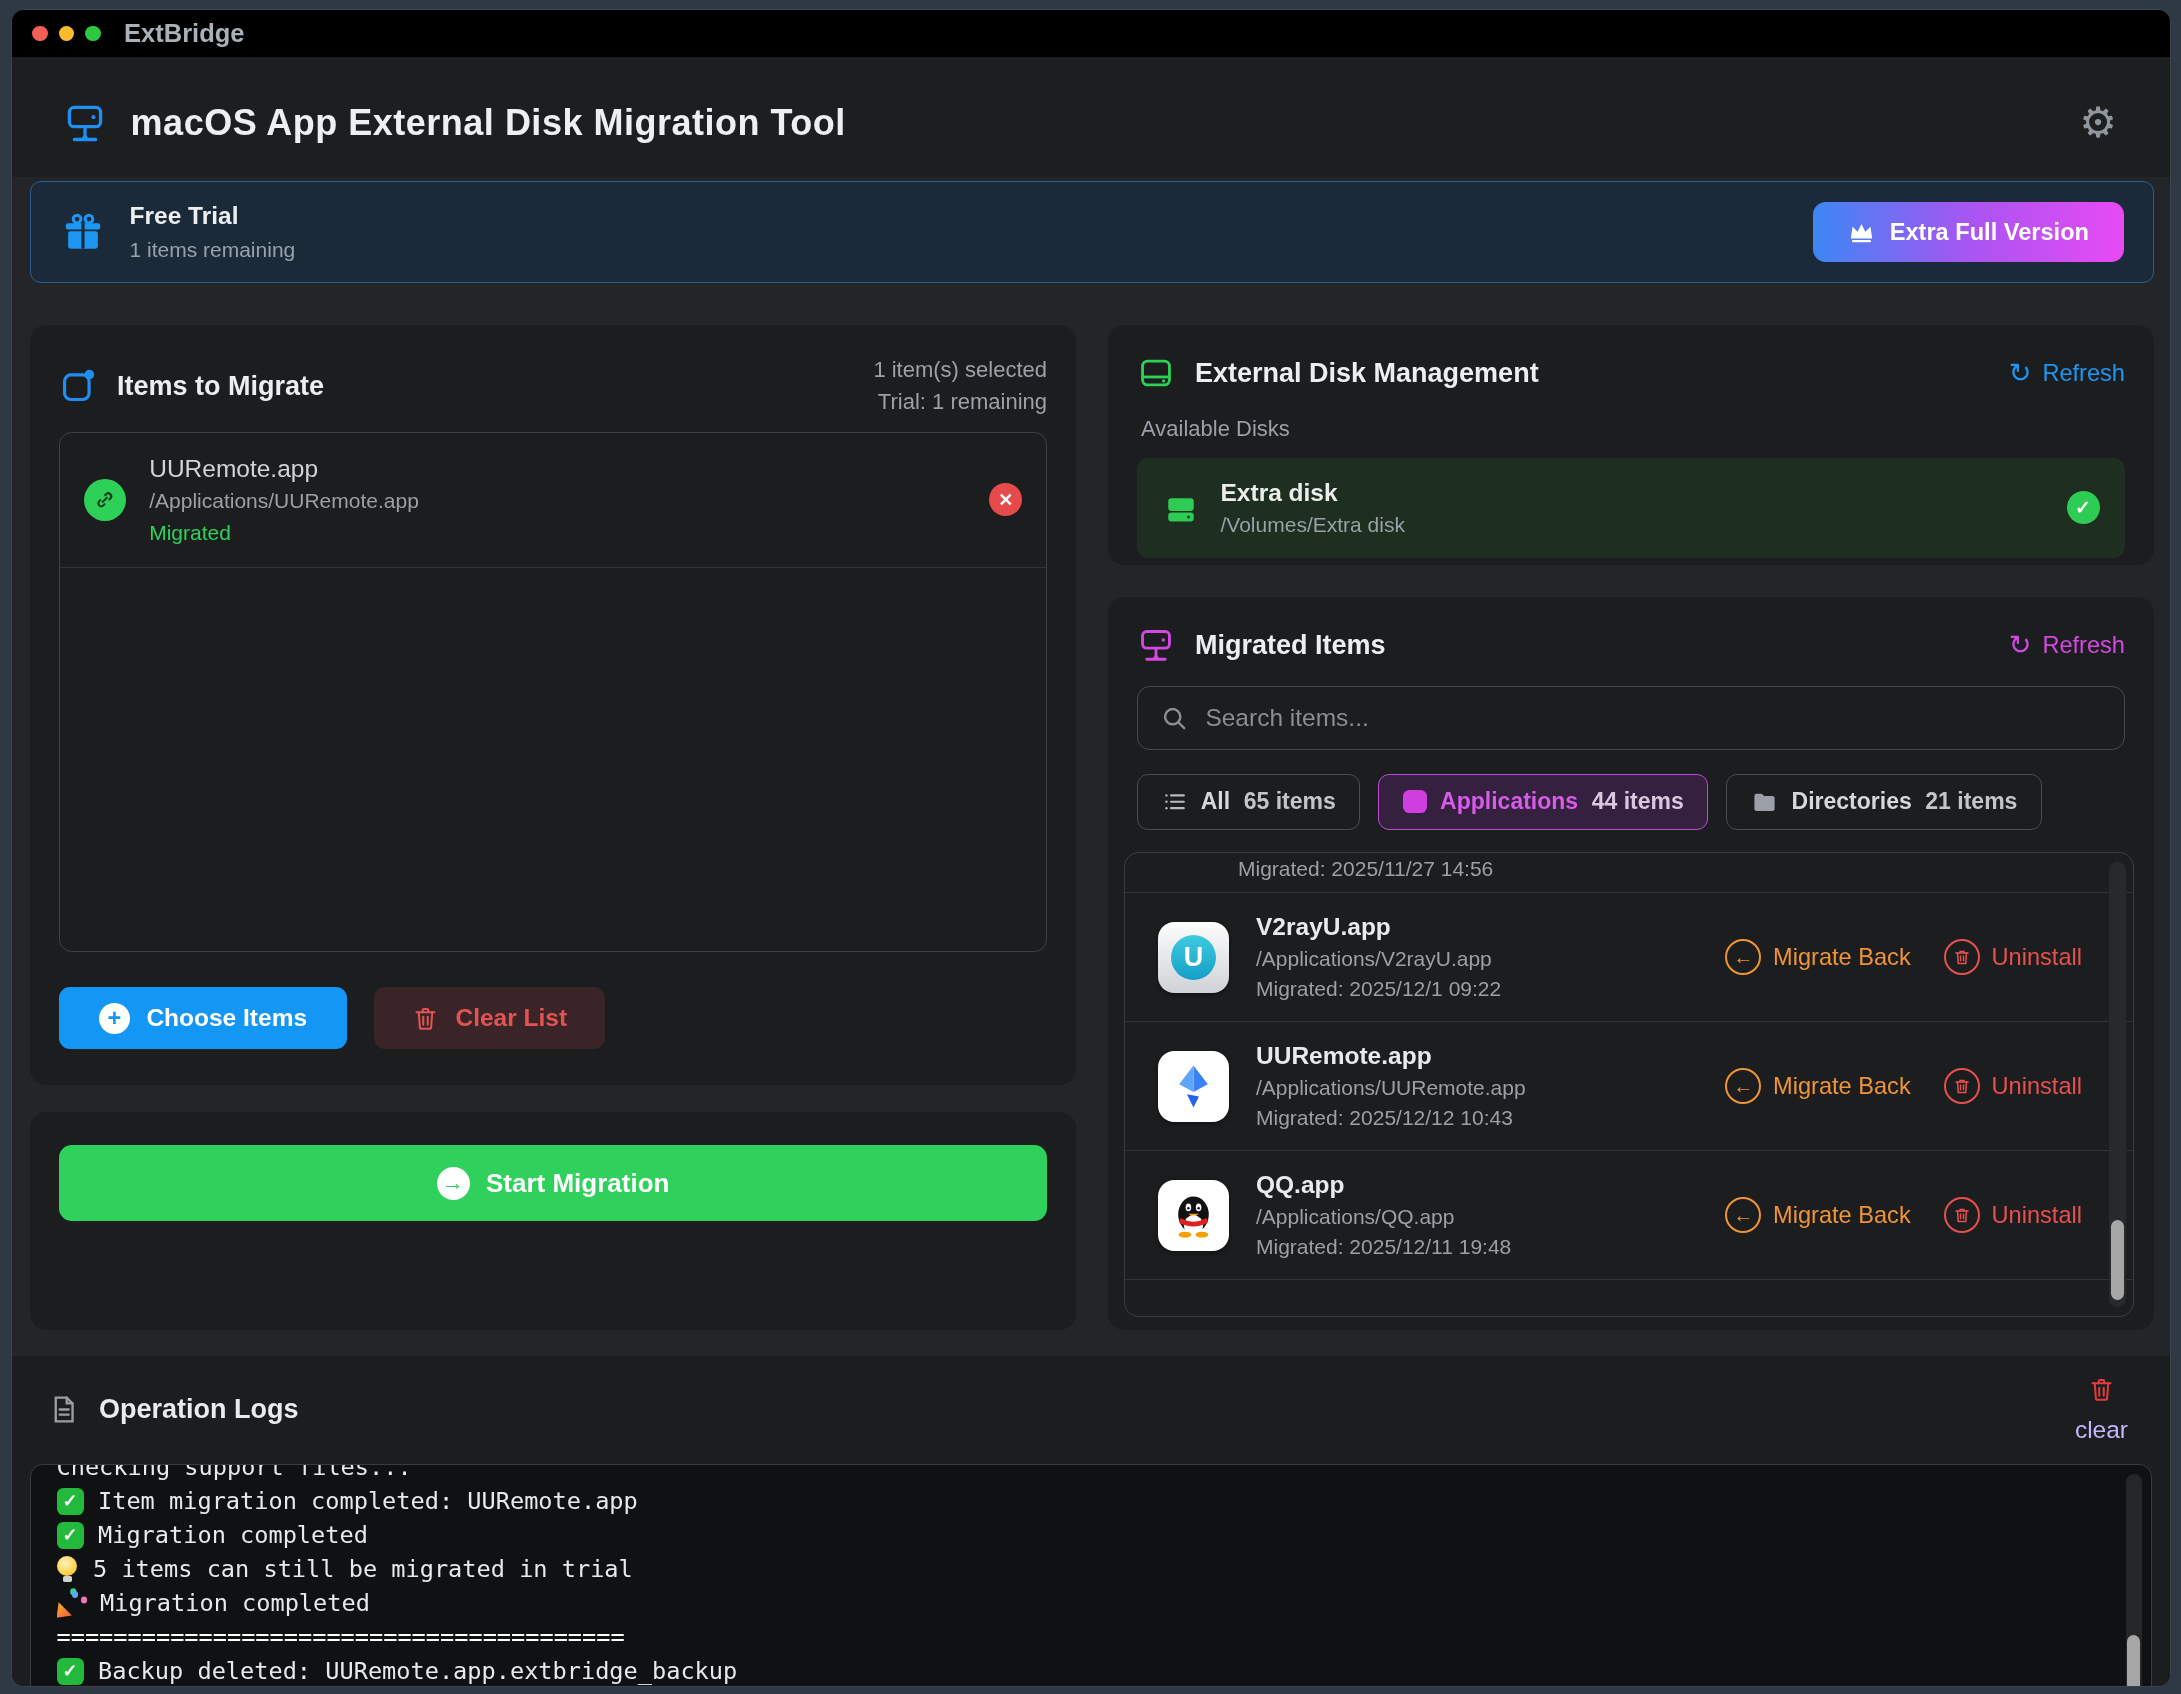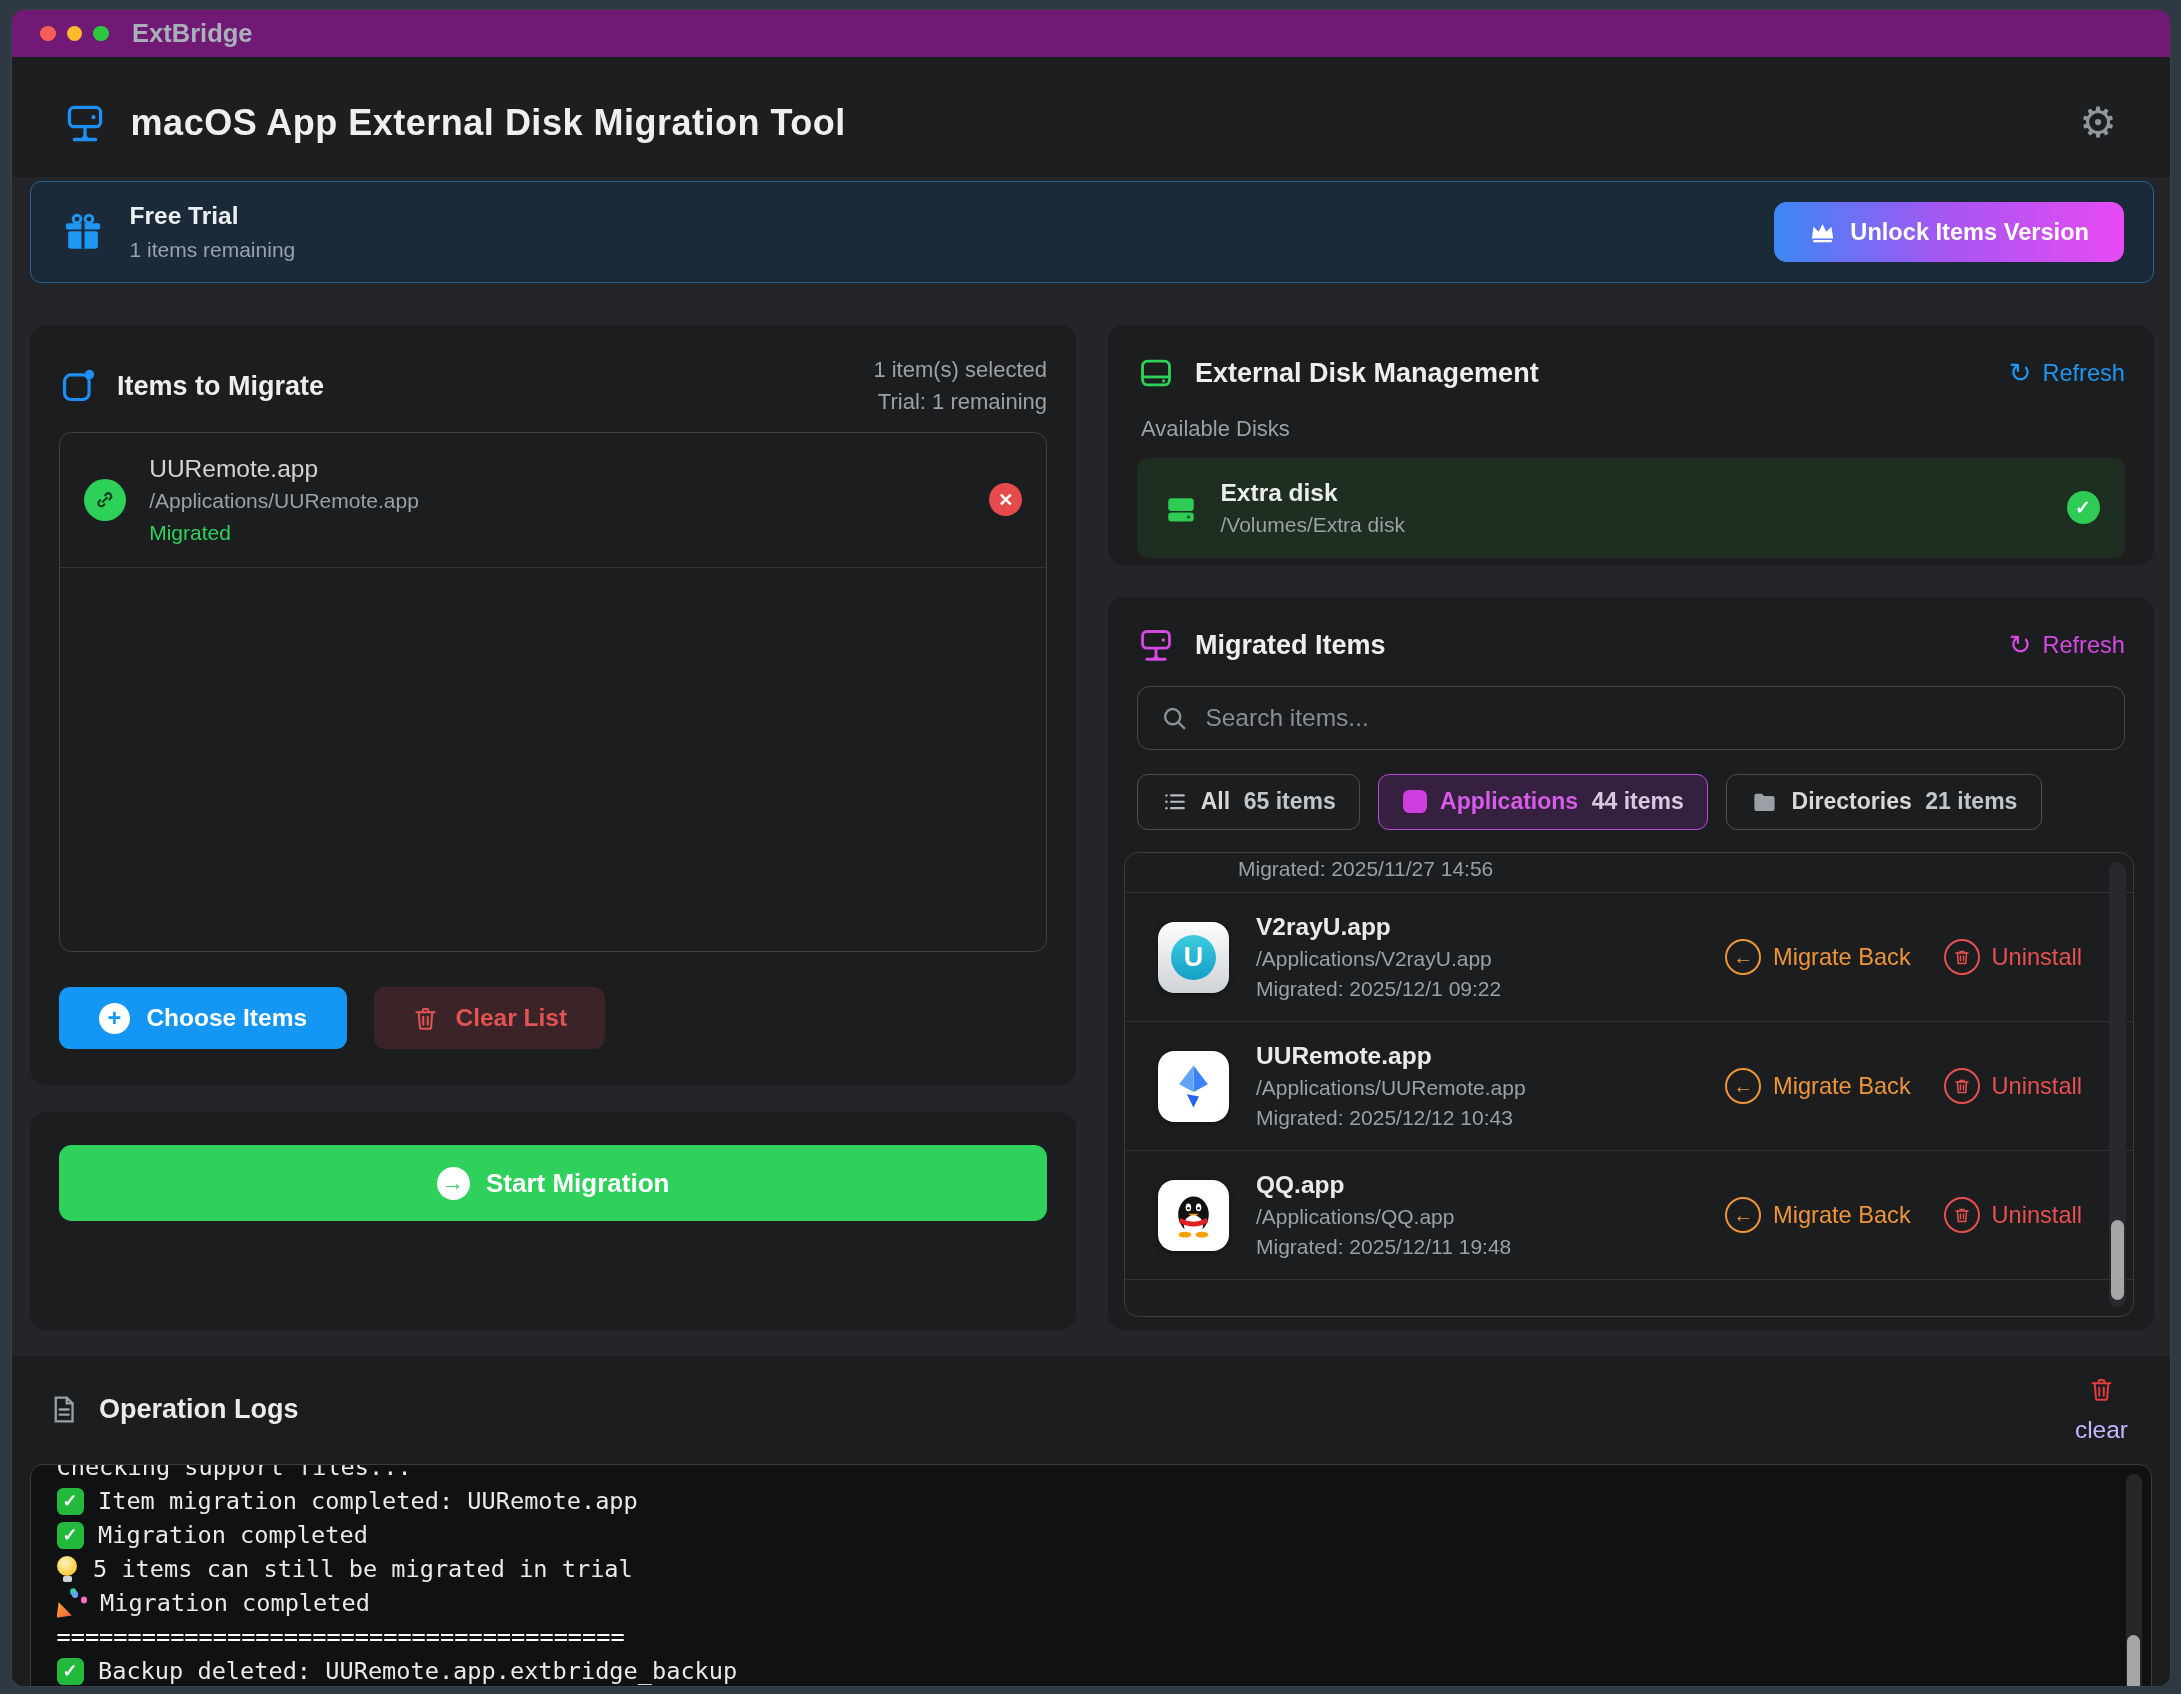--- a/index.html
+++ b/index.html
@@ -7,21 +7,21 @@
     width:2182px; height:1695px; position:relative;
     background:#2e3944; font-family:"Liberation Sans", sans-serif;
     overflow:hidden;
   }
   .window {
     position:absolute; left:11px; top:9px; width:2160px; height:1678px;
     background:#232528; border-radius:12.7px; overflow:hidden;
     border:0.9px solid #3a424c;
   }
   
-  .titlebar { height:47px; background:#701a75; display:flex; align-items:center; padding-left:28px; }
+  .titlebar { height:47px; background:#000000; display:flex; align-items:center; padding-left:20px; }
   .lights { display:flex; gap:11px; align-items:center; }
   .light { width:15.5px; height:15.5px; border-radius:50%; }
   .light.red { background:#f35f57; } .light.yellow { background:#fcbb2d; } .light.green { background:#2bc840; }
   .tb-title { margin-left:23.6px; font-size:25.5px; font-weight:bold; color:#a9b1b8; }
   
   .header { height:120px; background:#1c1e20; display:flex; align-items:center; padding:12px 53px 0 51px; }
   .app-title { font-size:36px; font-weight:bold; color:#edeff0; margin-left:23.6px; letter-spacing:0.5px; }
   .gear { margin-left:auto; font-size:42px; color:#8f969c; line-height:1; cursor:default; }
   
   .banner {
@@ -188,21 +188,21 @@
       <div class="banner-title">Free Trial</div>
       <div class="banner-sub">1 items remaining</div>
     </div>
     <button class="unlock-btn">
       <span>
         <svg width="27" height="23.6" viewBox="0 0 24 20" fill="#fff">
           <path d="M2.5 16 L4 5.5 L8.6 10 L12 3 L15.4 10 L20 5.5 L21.5 16 Z"></path>
           <rect x="3.5" y="17.2" width="17" height="2.2" rx="1"></rect>
         </svg>
       </span>
-      <span>Unlock Items Version</span>
+      <span>Extra Full Version</span>
     </button>
   </div>
 
   <div class="panel panel-a">
     <div class="p-header">
       <span>
         <svg width="38" height="38" viewBox="0 0 24 24" fill="none">
           <rect x="3.5" y="5" width="15.5" height="15.5" rx="4" stroke="#1e90f5" stroke-width="2"></rect>
           <circle cx="19.2" cy="4.8" r="3" fill="#1e90f5"></circle>
         </svg>

